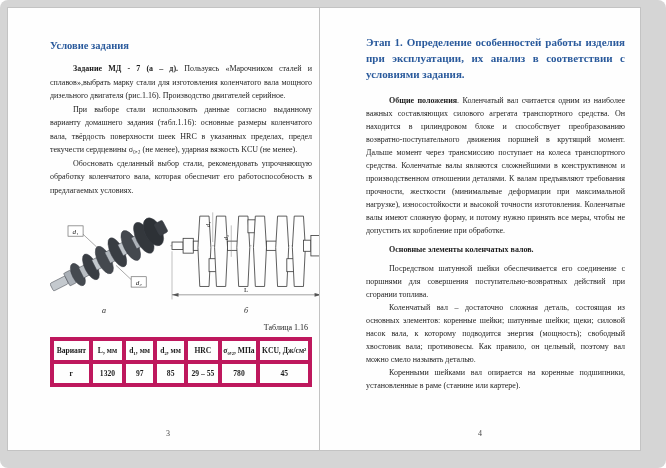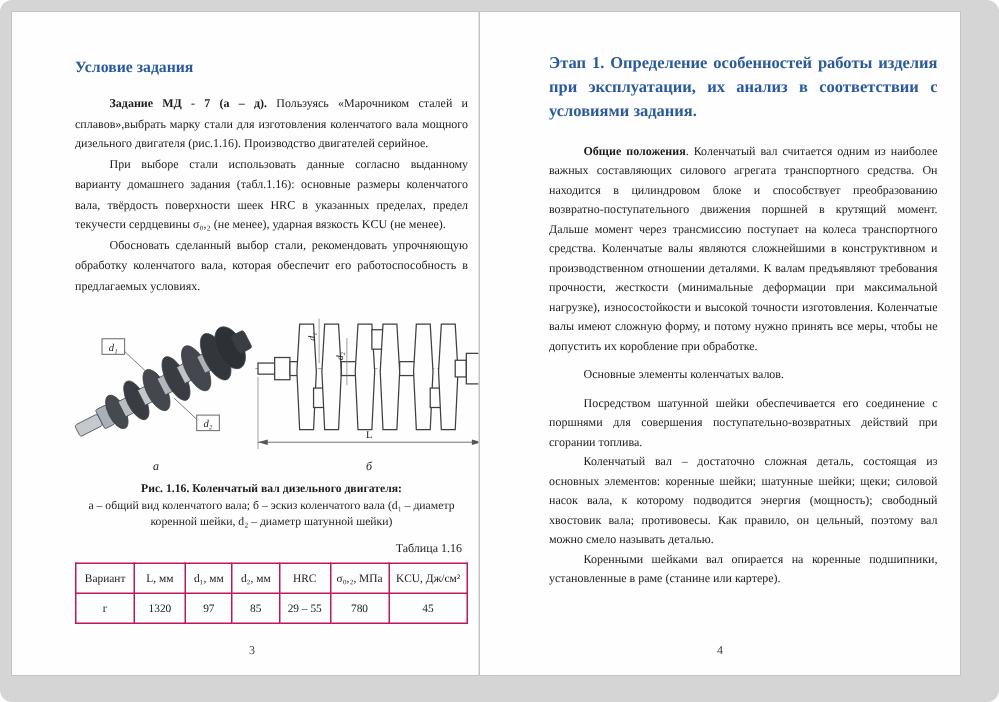--- a/index.html
+++ b/index.html
@@ -17,41 +17,41 @@
   .doc-heading{
     color:#2a5a9c;font-weight:bold;font-size:10.5px;line-height:15px;
     margin:0 0 9px 0;text-align:justify;
   }
   .body-par{
     font-size:8px;line-height:13.5px;text-align:justify;
     text-indent:23px;margin:0;
   }
   .page-right .body-par{line-height:13px;}
   .subhead{
-    font-size:8px;line-height:13px;font-weight:normal;
+    font-size:8px;line-height:13px;font-weight:bold;
     text-indent:23px;margin:6px 0 6px 0;
   }
   .figure-row{display:flex;align-items:flex-end;margin:8px 0 0 0;height:100px;}
   .fig-cell{display:flex;flex-direction:column;align-items:center;}
   .fig-sublabels{display:flex;margin-top:1px;}
   .fig-sublabel{font-style:italic;font-size:8px;}
   .fig-sublabel.a{margin-left:52px;}
   .fig-sublabel.b{margin-left:138px;}
   .caption{margin-top:5px;font-size:7.8px;line-height:11px;text-align:center;}
   .caption-title{font-weight:bold;}
   .table-label-row{position:relative;margin-top:8px;font-size:8px;height:12px;}
   .table-label-center{position:absolute;left:0;right:0;text-align:center;}
   .table-label-right{position:absolute;right:4px;}
   table.data{
     width:100%;border-collapse:collapse;margin-top:2px;
     font-size:7.6px;table-layout:fixed;
   }
   table.data th,table.data td{
-    border:1px solid #be185d;text-align:center;vertical-align:middle;
-    font-weight:normal;height:19px;padding:0 1px;overflow:hidden;
+    border:4px solid #be185d;text-align:center;vertical-align:middle;
+    font-weight:bold;height:19px;padding:0 1px;overflow:hidden;
   }
   .pagenum{
     position:absolute;bottom:12px;left:0;width:100%;text-align:center;
     font-size:8px;color:#444;
   }
   svg text{font-family:"Liberation Serif","DejaVu Serif",serif;}
 </style>
 </head>
 <body>
 
@@ -128,24 +128,20 @@
           <polygon points="165,97 158,95 158,99" fill="#555"></polygon>
           <text x="84" y="94" font-size="7.5" text-anchor="middle" fill="#222">L</text>
         </svg>
       </div>
     </div>
     <div class="fig-sublabels">
       <span class="fig-sublabel a">а</span>
       <span class="fig-sublabel b">б</span>
     </div>
 
-    <div class="caption">
-      <div class="caption-title">Рис. 1.16. Коленчатый вал дизельного двигателя:</div>
-      <div>а – общий вид коленчатого вала; б – эскиз коленчатого вала (d₁ – диаметр коренной шейки, d₂ – диаметр шатунной шейки)</div>
-    </div>
 
     <div class="table-label-row">
       <span class="table-label-right">Таблица 1.16</span>
     </div>
 
     <table class="data">
       <colgroup>
         <col style="width:15%">
           <col style="width:13%">
           <col style="width:12%">

